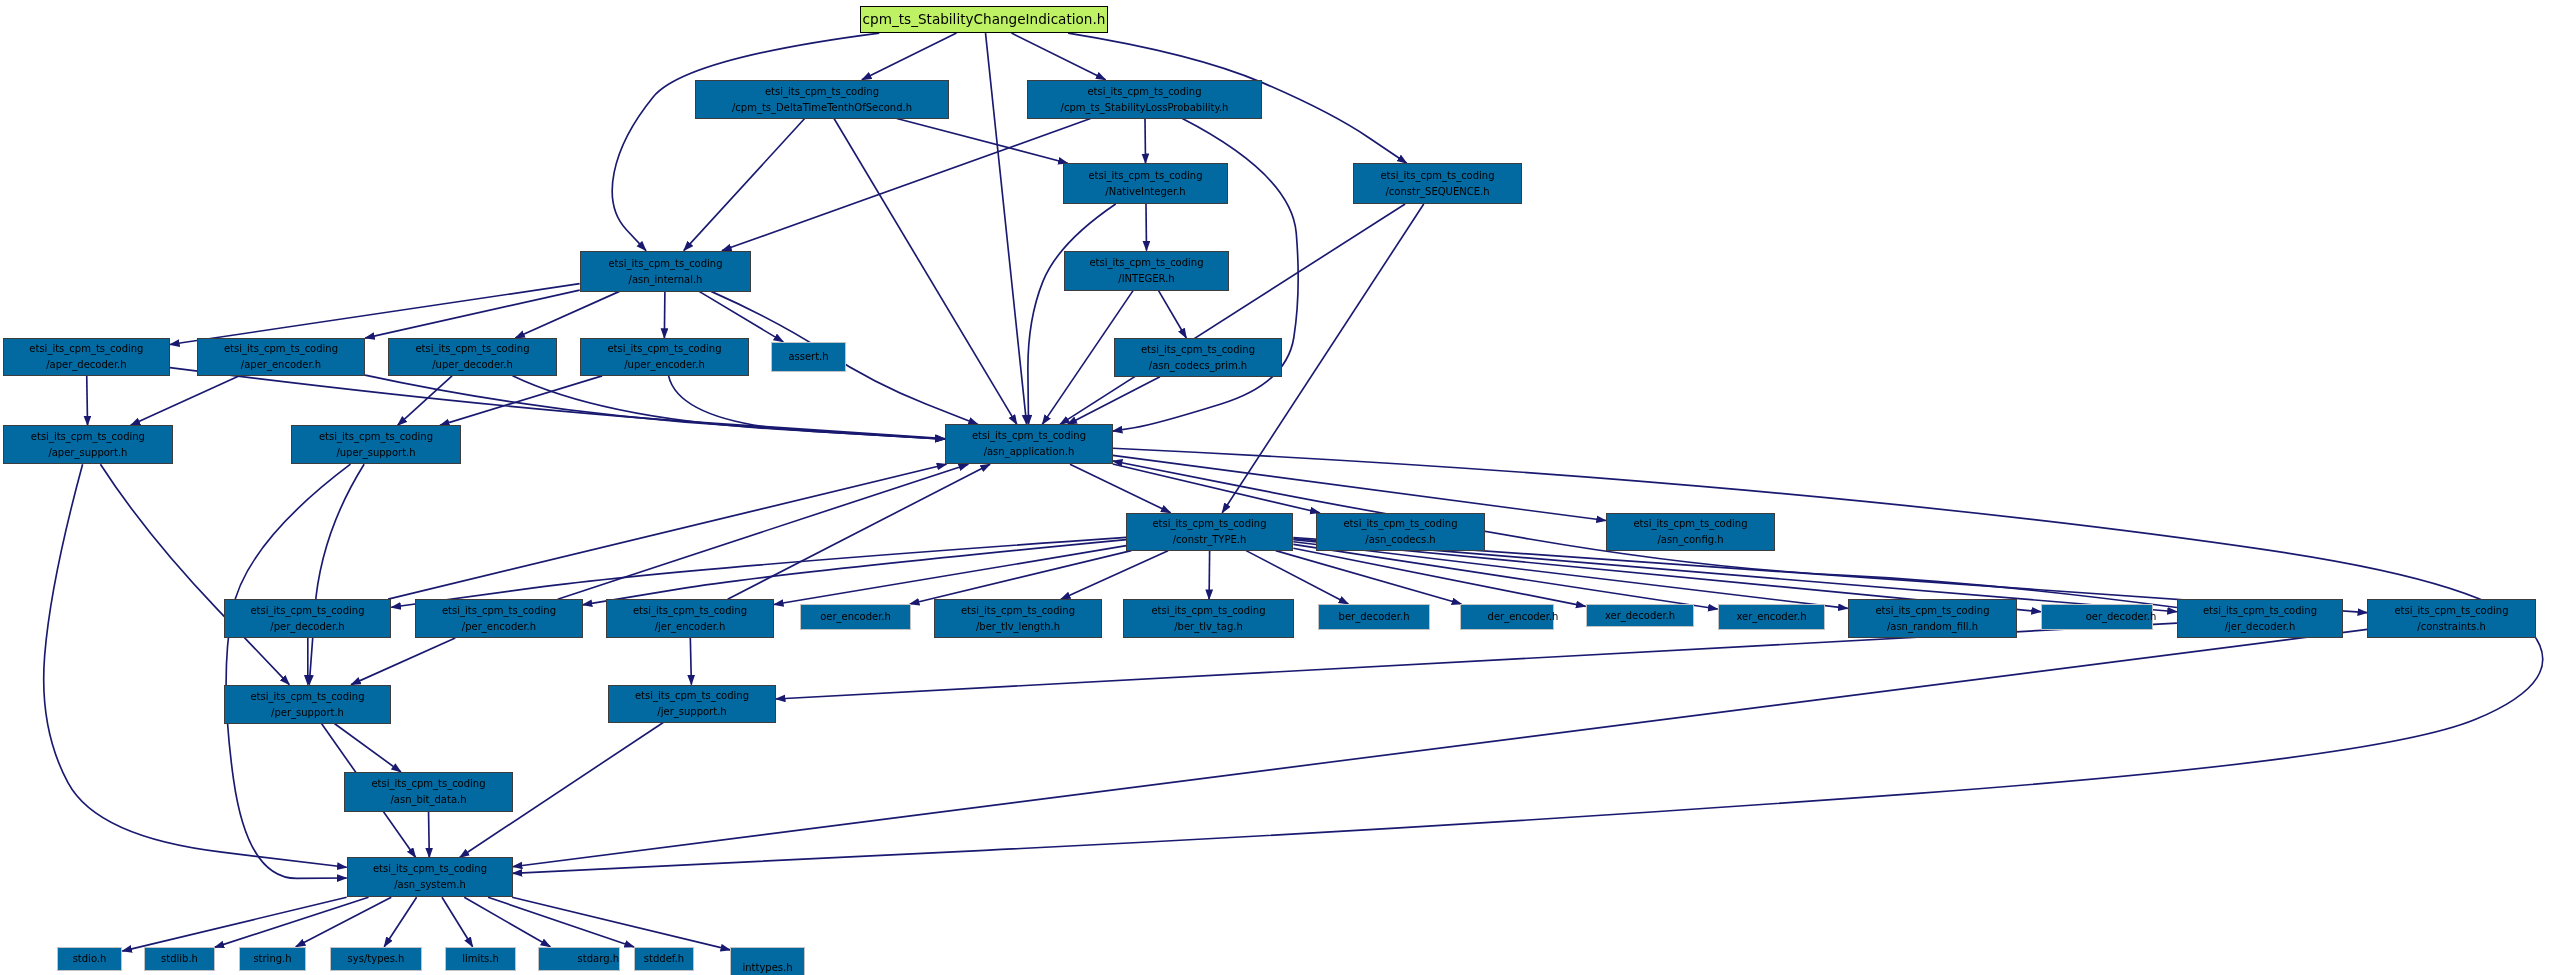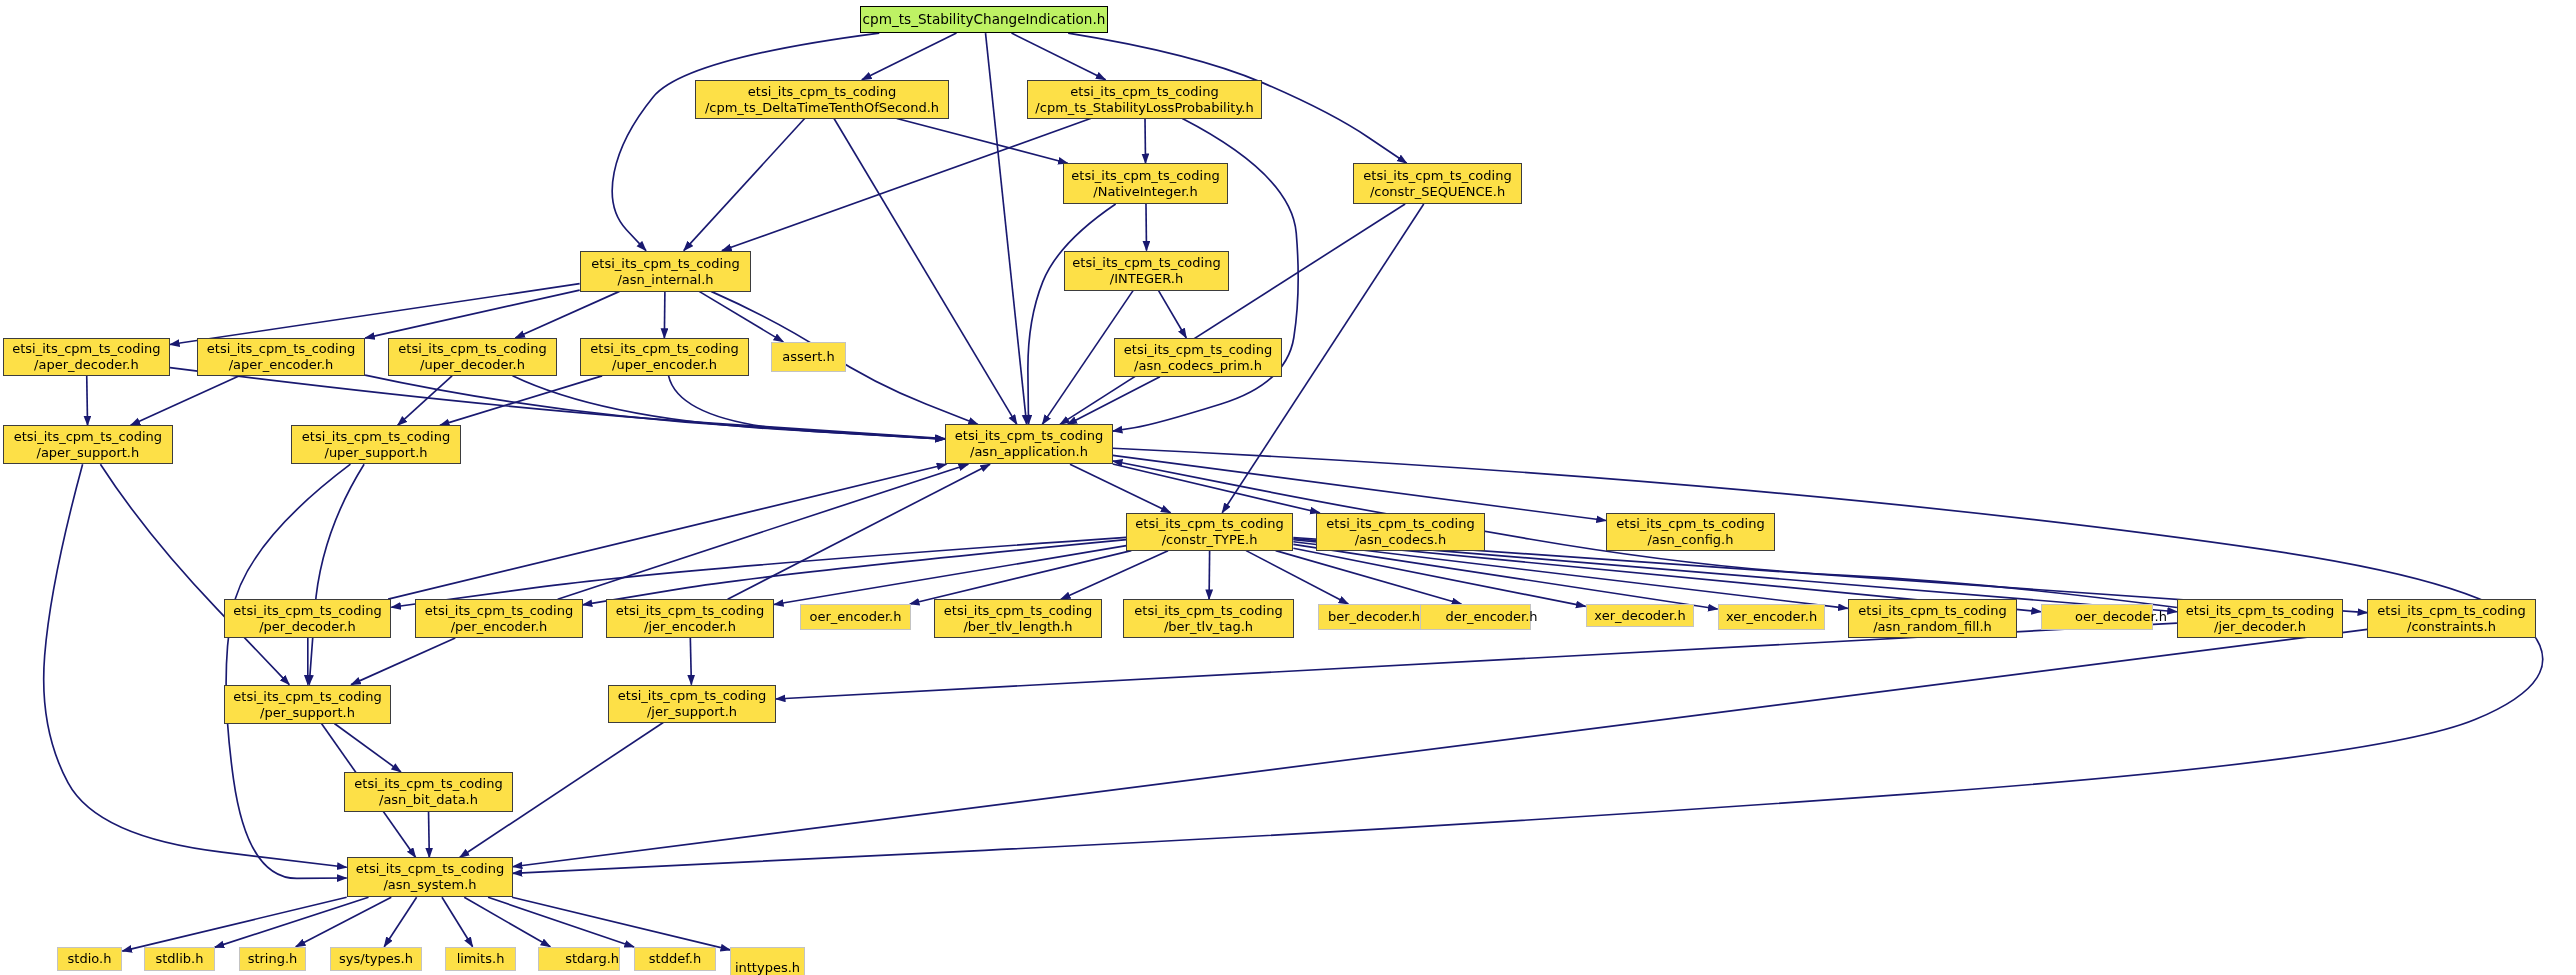--- a/index.html
+++ b/index.html
@@ -1,21 +1,21 @@
 <!DOCTYPE html>
 <html><head>
 <meta charset="utf-8">
 <style>
   html,body{margin:0;padding:0;background:#ffffff;}
   #canvas{position:relative;width:2576px;height:976px;background:#ffffff;overflow:hidden;
           font-family:"DejaVu Sans","Liberation Sans",sans-serif;}
   #edges{position:absolute;left:0;top:0;z-index:1;}
   .node{position:absolute;box-sizing:border-box;display:flex;flex-direction:column;
-        align-items:center;justify-content:center;text-align:center;background:#fde047;
-        font-size:13px;line-height:16px;white-space:nowrap;z-index:2;color:#000;}
+        align-items:center;justify-content:center;text-align:center;background:#0369a1;
+        font-size:10px;line-height:16px;white-space:nowrap;z-index:2;color:#000;}
   .node.doc{border:1.6px solid #3d3d3d;}
   .node.doc[data-interactable="true"]{cursor:pointer;}
   .node.ext{border:1.6px solid #c3c3c3;}
   .node.main{border:1.6px solid #000000;background:#bef264;font-size:13.6px;}
 </style>
 </head>
 <body>
 
 <div id="canvas" data-interactable="false">
   <svg id="edges" data-interactable="false" width="2576" height="976" viewBox="0 0 2653 1005">
@@ -193,21 +193,21 @@
       <div data-interactable="false">etsi_its_cpm_ts_coding</div>
       <div data-interactable="false">/ber_tlv_length.h</div>
     </div>
     <div class="node doc" data-interactable="true" style="left: 1123px; top: 599px; width: 171px; height: 39px;">
       <div data-interactable="false">etsi_its_cpm_ts_coding</div>
       <div data-interactable="false">/ber_tlv_tag.h</div>
     </div>
     <div class="node ext" data-interactable="false" style="left: 1318px; top: 604px; width: 112px; height: 26px;">
       <div data-interactable="false">ber_decoder.h</div>
     </div>
-    <div class="node ext" data-interactable="false" style="left: 1420px; top: 604px; width: 111px; height: 26px; padding-left: 32px;">
+    <div class="node ext" data-interactable="false" style="left: 1460px; top: 604px; width: 94px; height: 26px; padding-left: 32px;">
       <div data-interactable="false">der_encoder.h</div>
     </div>
     <div class="node ext" data-interactable="false" style="left: 1586px; top: 604px; width: 108px; height: 23px;">
       <div data-interactable="false">xer_decoder.h</div>
     </div>
     <div class="node ext" data-interactable="false" style="left: 1718px; top: 604px; width: 107px; height: 26px;">
       <div data-interactable="false">xer_encoder.h</div>
     </div>
     <div class="node doc" data-interactable="true" style="left: 1848px; top: 599px; width: 169px; height: 39px;">
       <div data-interactable="false">etsi_its_cpm_ts_coding</div>
@@ -251,20 +251,20 @@
     </div>
     <div class="node ext" data-interactable="false" style="left: 330px; top: 947px; width: 92px; height: 24px;">
       <div data-interactable="false">sys/types.h</div>
     </div>
     <div class="node ext" data-interactable="false" style="left: 445px; top: 947px; width: 71px; height: 24px;">
       <div data-interactable="false">limits.h</div>
     </div>
     <div class="node ext" data-interactable="false" style="left: 538px; top: 947px; width: 82px; height: 24px; align-items: flex-end;">
       <div data-interactable="false">stdarg.h</div>
     </div>
-    <div class="node ext" data-interactable="false" style="left: 634px; top: 947px; width: 82px; height: 24px;">
+    <div class="node ext" data-interactable="false" style="left: 634px; top: 947px; width: 60px; height: 24px;">
       <div data-interactable="false">stddef.h</div>
     </div>
     <div class="node ext" data-interactable="false" style="left: 730px; top: 947px; width: 75px; height: 42px;">
       <div data-interactable="false">inttypes.h</div>
     </div>
   </div>
 
 
 </body></html>

